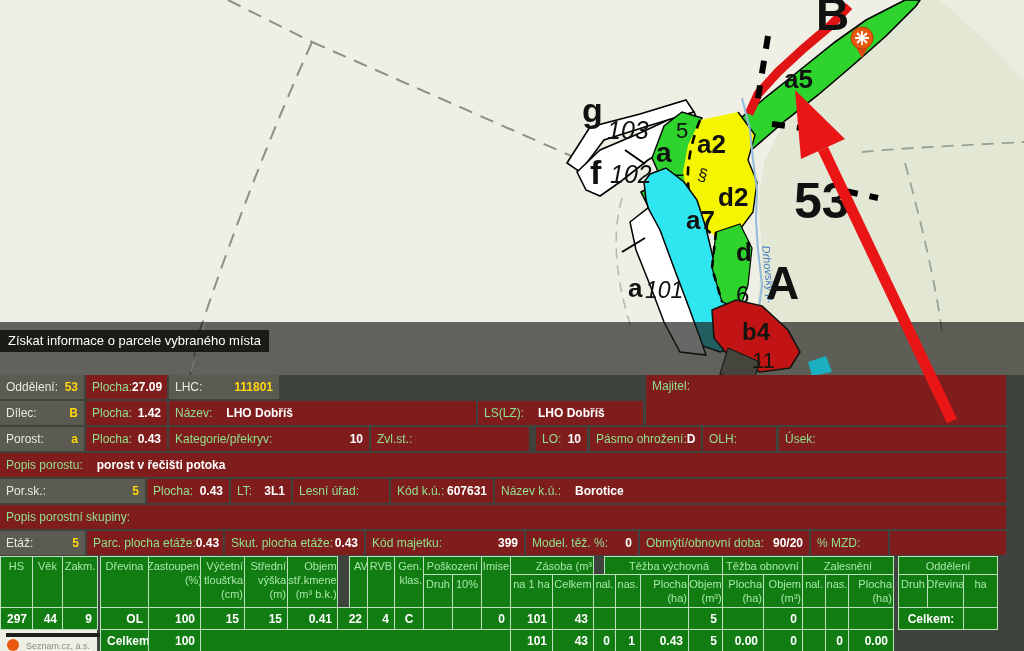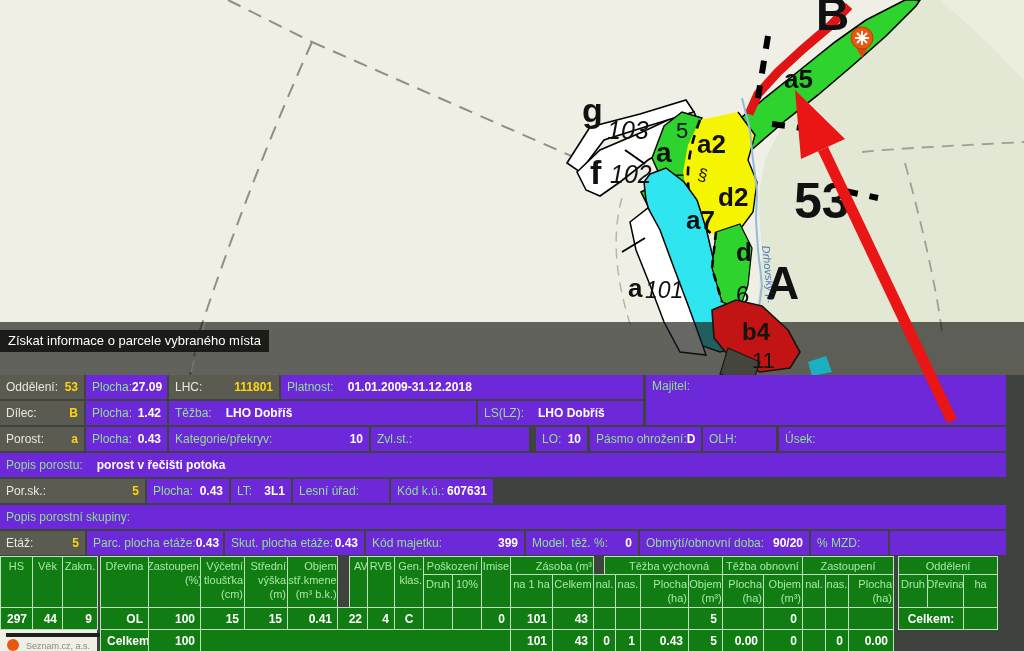--- a/index.html
+++ b/index.html
@@ -5,21 +5,21 @@
   html,body{margin:0;padding:0;background:#222;}
   #app{position:relative;width:1024px;height:651px;overflow:hidden;
        font-family:"Liberation Sans", sans-serif; background:#f0efe5;}
   #mapsvg{position:absolute;left:0;top:0;}
   
   #tooltip{position:absolute;left:0;top:330px;height:22px;background:#1b1b18;color:#fff;
            font-size:13px;line-height:22px;padding:0 8px;white-space:nowrap;z-index:40;}
   
   .cell{position:absolute;height:24px;display:flex;align-items:center;box-sizing:border-box;
         padding:0 6px;font-size:12px;overflow:hidden;white-space:nowrap;}
-  .g{background:#6d28d9;}
+  .g{background:#7f1d1d;}
   .k{background:#5b5b52;}
   .g .lab{color:#8fe08f;}
   .k .lab{color:#e8e8dc;}
   .g .val{color:#ffffff;font-weight:bold;margin-left:auto;}
   .k .val{color:#ffd60a;font-weight:bold;margin-left:auto;}
   .vleft .val{margin-left:14px;}
   
   .tc{position:absolute;box-sizing:border-box;border:1px solid #bfe0bf;background:#117c12;
       display:flex;overflow:hidden;}
   .th{font-size:11px;color:#a8e8a8;justify-content:center;align-items:flex-start;
@@ -133,39 +133,35 @@
       <span class="val">53</span>
     </div>
 <div class="cell g" style="left:86px;top:375px;width:81px">
       <span class="lab">Plocha:</span>
       <span class="val">27.09</span>
     </div>
 <div class="cell k" style="left:169px;top:375px;width:110px">
       <span class="lab">LHC:</span>
       <span class="val">111801</span>
     </div>
-<div class="cell g vleft" style="left:281px;top:375px;width:362px">
-      <span class="lab">Platnost:</span>
-      <span class="val">01.01.2009-31.12.2018</span>
-    </div>
 <div class="cell g vleft" style="left:646px;top:375px;width:360px;height:50px;align-items:flex-start;padding-top:4px">
       <span class="lab">Majitel:</span>
       <span class="val"></span>
     </div>
 
 <div class="cell k" style="left:0;top:401px;width:84px">
       <span class="lab">Dílec:</span>
       <span class="val">B</span>
     </div>
 <div class="cell g" style="left:86px;top:401px;width:81px">
       <span class="lab">Plocha:</span>
       <span class="val">1.42</span>
     </div>
 <div class="cell g vleft" style="left:169px;top:401px;width:307px">
-      <span class="lab">Těžba:</span>
+      <span class="lab">Název:</span>
       <span class="val">LHO Dobříš</span>
     </div>
 <div class="cell g vleft" style="left:478px;top:401px;width:165px">
       <span class="lab">LS(LZ):</span>
       <span class="val">LHO Dobříš</span>
     </div>
 
 <div class="cell k" style="left:0;top:427px;width:84px">
       <span class="lab">Porost:</span>
       <span class="val">a</span>
@@ -217,20 +213,24 @@
       <span class="lab">LT:</span>
       <span class="val">3L1</span>
     </div>
 <div class="cell g" style="left:293px;top:479px;width:96px">
       <span class="lab">Lesní úřad:</span>
       <span class="val"></span>
     </div>
 <div class="cell g" style="left:391px;top:479px;width:102px">
       <span class="lab">Kód k.ú.:</span>
       <span class="val">607631</span>
+    </div>
+<div class="cell g vleft" style="left:495px;top:479px;width:511px">
+      <span class="lab">Název k.ú.:</span>
+      <span class="val">Borotice</span>
     </div>
 
 <div class="cell g vleft" style="left:0;top:505px;width:1006px">
       <span class="lab">Popis porostní skupiny:</span>
       <span class="val"></span>
     </div>
 
 <div class="cell k" style="left:0;top:531px;width:85px">
       <span class="lab">Etáž:</span>
       <span class="val">5</span>
@@ -287,21 +287,21 @@
       <div class="tc th" style="left: 802px; top: 574px; width: 24px; height: 34px;">nal.</div>
       <div class="tc th" style="left: 825px; top: 574px; width: 24px; height: 34px;">nas.</div>
       <div class="tc th" style="left: 848px; top: 574px; width: 46px; height: 34px;">Plocha (ha)</div>
       <div class="tc th" style="left: 898px; top: 574px; width: 30px; height: 34px;">Druh</div>
       <div class="tc th" style="left: 927px; top: 574px; width: 37px; height: 34px;">Dřevina</div>
       <div class="tc th" style="left: 963px; top: 574px; width: 35px; height: 34px;">ha</div>
       <div class="tc th" style="left: 423px; top: 556px; width: 59px; height: 19px;">Poškození</div>
       <div class="tc th" style="left: 510px; top: 556px; width: 84px; height: 19px;">Zásoba (m³ b.k.)</div>
       <div class="tc th" style="left: 593px; top: 556px; width: 130px; height: 19px; margin-left: 11px;">Těžba výchovná</div>
       <div class="tc th" style="left: 722px; top: 556px; width: 81px; height: 19px;">Těžba obnovní</div>
-      <div class="tc th" style="left: 802px; top: 556px; width: 92px; height: 19px;">Zastoupení</div>
+      <div class="tc th" style="left: 802px; top: 556px; width: 92px; height: 19px;">Zalesnění</div>
       <div class="tc th" style="left: 898px; top: 556px; width: 100px; height: 19px;">Oddělení</div>
       <div class="tc td" style="left: 0px; top: 607px; width: 33px; height: 23px;">297</div>
       <div class="tc td" style="left: 32px; top: 607px; width: 31px; height: 23px;">44</div>
       <div class="tc td" style="left: 62px; top: 607px; width: 36px; height: 23px;">9</div>
       <div class="tc td" style="left: 100px; top: 607px; width: 49px; height: 23px;">OL</div>
       <div class="tc td" style="left: 148px; top: 607px; width: 53px; height: 23px;">100</div>
       <div class="tc td" style="left: 200px; top: 607px; width: 45px; height: 23px;">15</div>
       <div class="tc td" style="left: 244px; top: 607px; width: 44px; height: 23px;">15</div>
       <div class="tc td" style="left: 287px; top: 607px; width: 51px; height: 23px;">0.41</div>
       <div class="tc td" style="left: 337px; top: 607px; width: 31px; height: 23px;">22</div>

